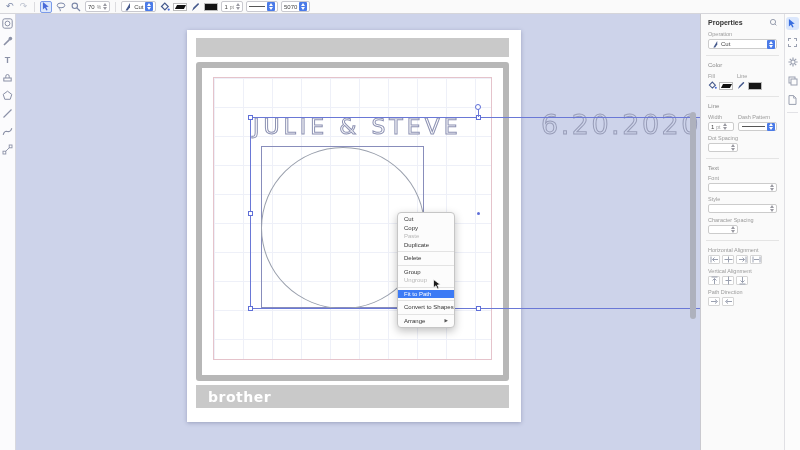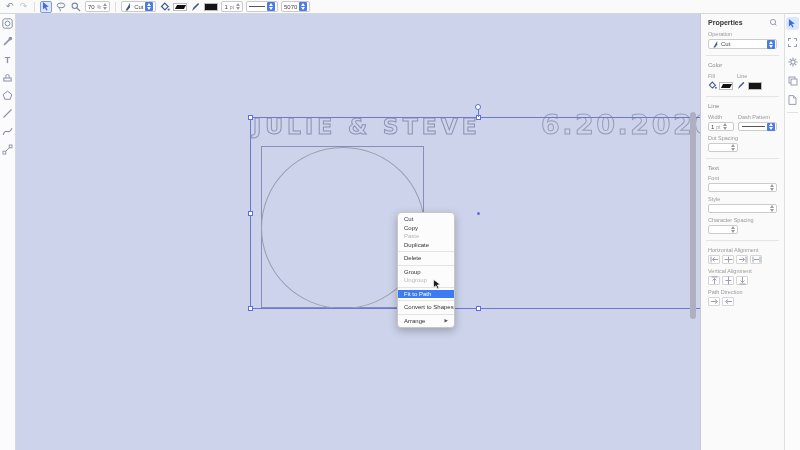--- a/index.html
+++ b/index.html
@@ -42,21 +42,21 @@
   #mat { position:absolute; left:9px; top:32px; width:313px; height:319px; border:6px solid #b7b7b7; background:#fff; border-radius:3px; }
   #mat-cut-area { position:absolute; left:11px; top:9px; width:279px; height:283px; border:1px solid #e5c3cb;
     background-image:linear-gradient(#eef0f8 1px, transparent 1px), linear-gradient(90deg,#eef0f8 1px, transparent 1px);
     background-size:29px 29px; }
   #mat-bottom-band { position:absolute; left:9px; top:355px; width:313px; height:23px; background:#c9c9c9;
     display:flex; align-items:center; }
   #brother-logo { color:#fff; font-size:14px; font-weight:bold; letter-spacing:0.5px; margin-left:12px;
     font-family:"DejaVu Sans",sans-serif; }
 
   .outline-text { position:absolute; color:transparent; -webkit-text-stroke:1px #8d92b3;
-    font-family:"DejaVu Sans",sans-serif; white-space:nowrap;font-weight:bold; }
+    font-family:"DejaVu Sans",sans-serif; white-space:nowrap; }
   #names-text { left:237px; top:100px; font-size:22px; letter-spacing:4px; }
   #date-text  { left:525px; top:95px; font-size:27px; letter-spacing:2.5px; -webkit-text-stroke-color:#989db8; }
 
   #design-square { position:absolute; left:245px; top:132px; width:163px; height:162px; border:1px solid #888dbb; }
   #design-circle { position:absolute; left:245px; top:133px; width:164px; height:162px; border:1px solid #9aa0ad; border-radius:50%; }
 
   .sel-line { position:absolute; background:#6a78d6; }
   #sel-top { left:234px; top:103px; width:450px; height:1px; }
   #sel-bottom { left:234px; top:294px; width:450px; height:1px; }
   #sel-left { left:234px; top:103px; width:1px; height:192px; }
@@ -233,20 +233,29 @@
   <span class="sb-tool">
     <svg width="11" height="11" viewBox="0 0 11 11">
         <line x1="2.4" y1="8.6" x2="8.6" y2="2.4" stroke="#8a90a6" stroke-width="0.9"></line>
         <rect x="1" y="7.2" width="2.8" height="2.8" fill="#fff" stroke="#8a90a6" stroke-width="0.9"></rect>
         <rect x="7.2" y="1" width="2.8" height="2.8" fill="#fff" stroke="#8a90a6" stroke-width="0.9"></rect>
       </svg>
   </span>
 </div>
 
 <div id="canvas">
+  <div id="artboard">
+    <div id="mat-top-band"></div>
+    <div id="mat">
+      <div id="mat-cut-area"></div>
+    </div>
+    <div id="mat-bottom-band">
+      <span id="brother-logo">brother</span>
+    </div>
+  </div>
 
   <div id="design-square"></div>
   <div id="design-circle"></div>
   <div id="names-text" class="outline-text">JULIE &amp; STEVE</div>
   <div id="date-text" class="outline-text">6.20.2020</div>
 
   <div id="sel-top" class="sel-line"></div>
   <div id="sel-bottom" class="sel-line"></div>
   <div id="sel-left" class="sel-line"></div>
   <div class="handle" style="left:232px;top:101px;"></div>

